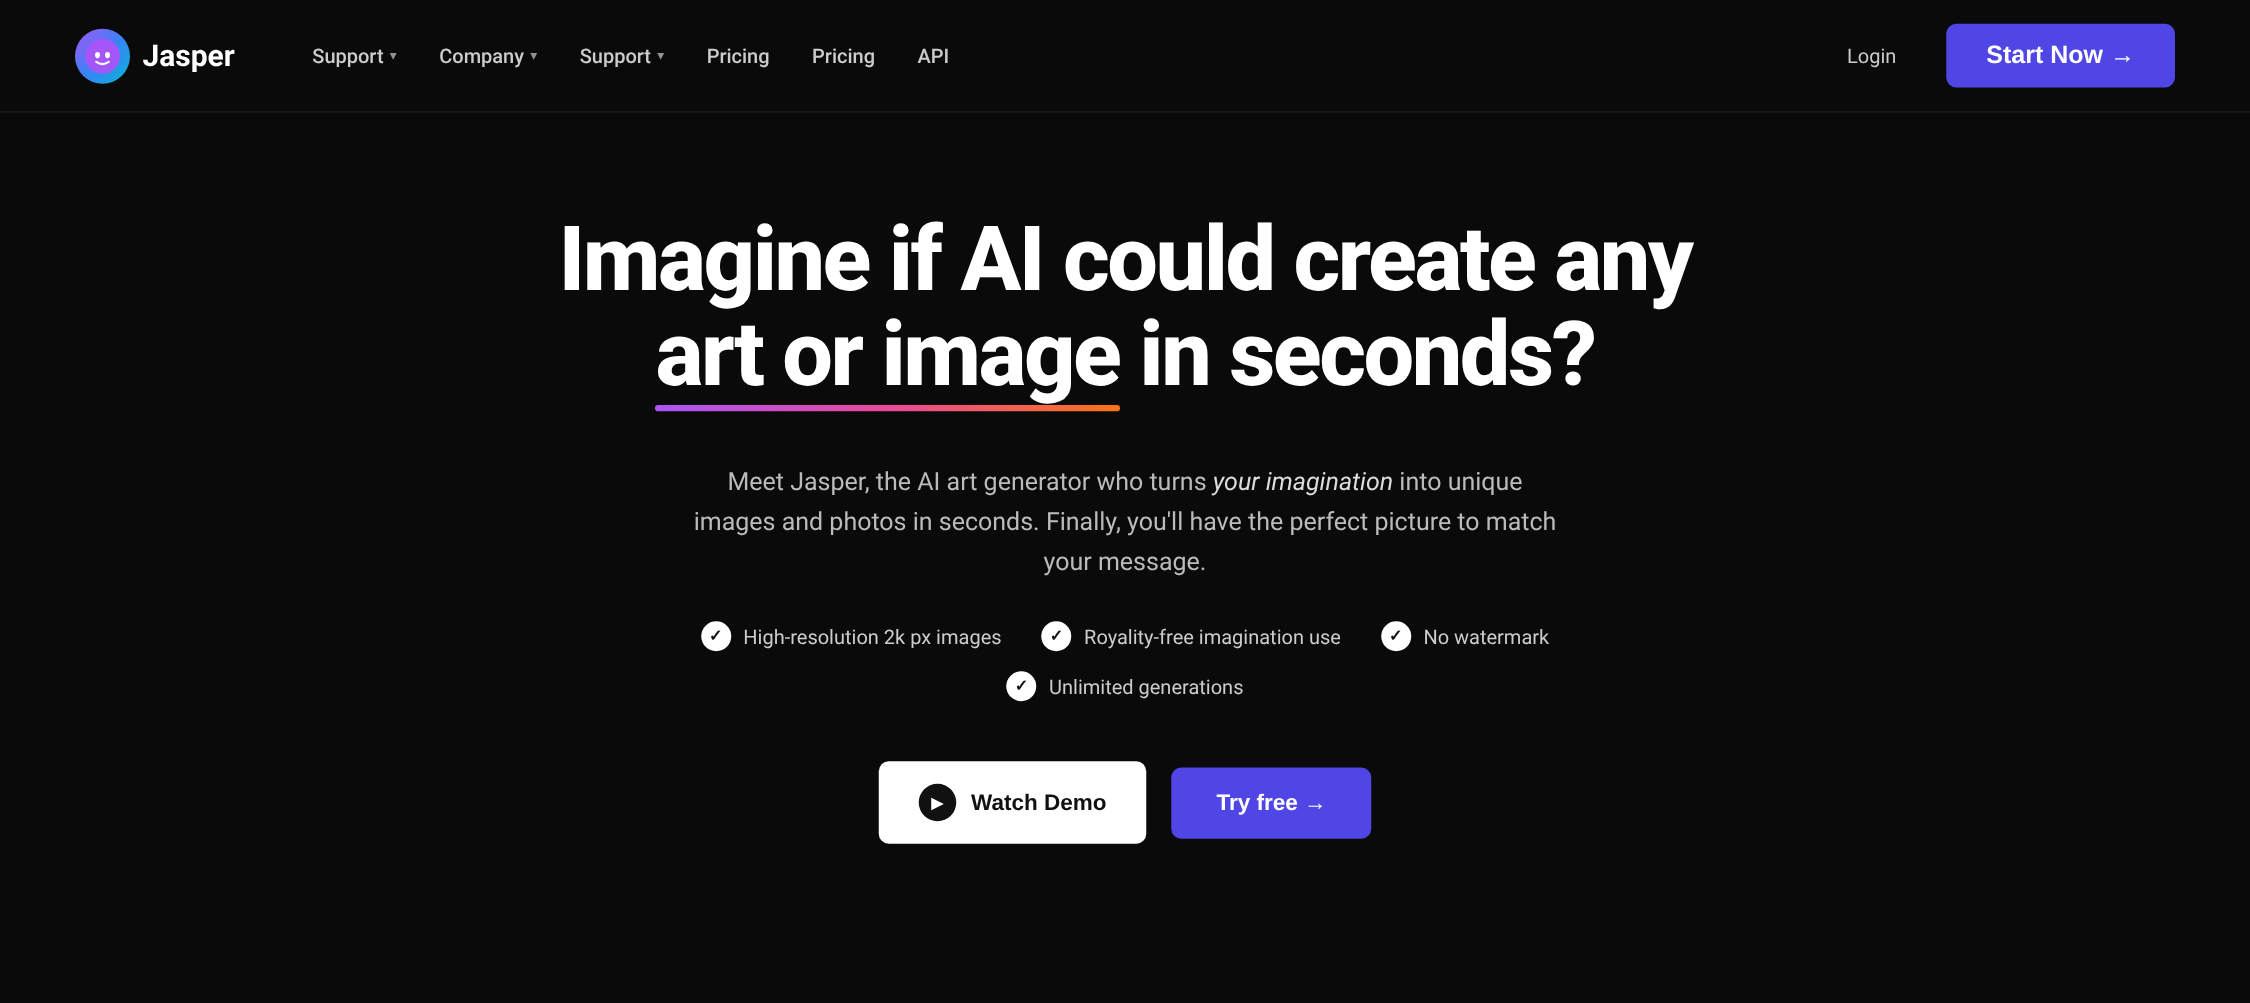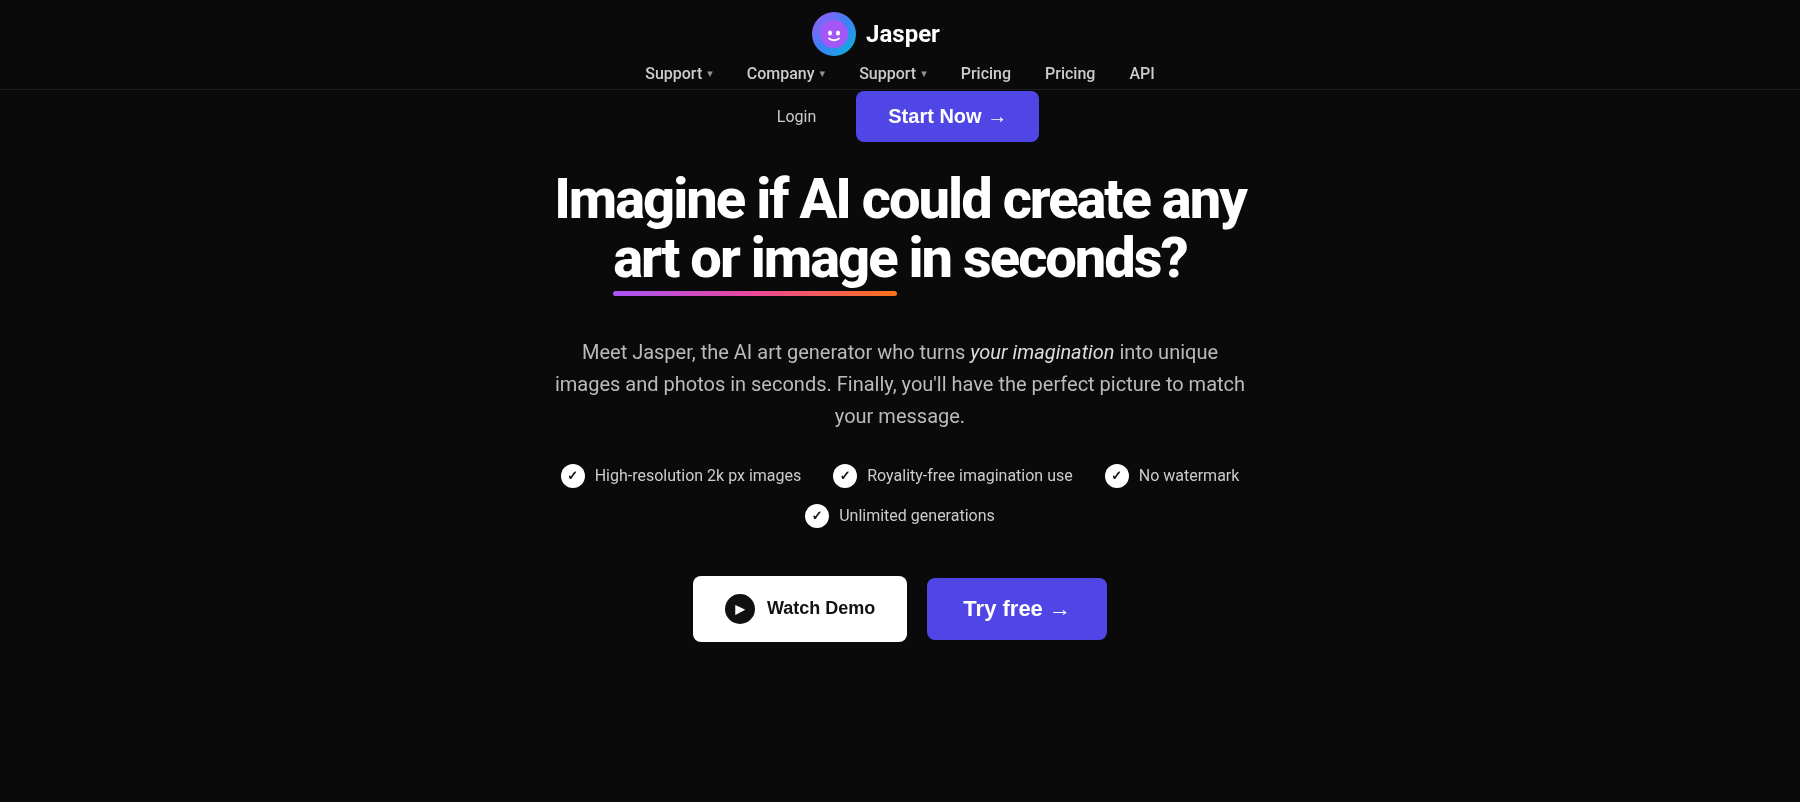--- a/index.html
+++ b/index.html
@@ -13,25 +13,23 @@
       color: #ffffff;
       font-family: -apple-system, BlinkMacSystemFont, 'Segoe UI', Roboto, sans-serif;
       width: 1800px;
       min-height: 802px;
       overflow-x: hidden;
     }
 
     
     nav {
       display: flex;
-      align-items: center;
       padding: 12px 60px;
       height: 90px;
       border-bottom: 1px solid rgba(255,255,255,0.08);
-      flex-direction: column;
     }
 
     .nav-logo {
       display: flex;
       align-items: center;
       gap: 10px;
       margin-right: 48px;
     }
 
     .logo-icon {
@@ -109,21 +107,21 @@
     
     .hero {
       display: flex;
       flex-direction: column;
       align-items: center;
       text-align: center;
       padding: 80px 200px 60px;
     }
 
     .hero-title {
-      font-size: 56px;
+      font-size: 72px;
       font-weight: 800;
       line-height: 1.05;
       letter-spacing: -2px;
       color: #ffffff;
       max-width: 1100px;
       margin-bottom: 0;
     }
 
     .underline-gradient {
       position: relative;
@@ -226,21 +224,21 @@
       color: #ffffff;
       font-size: 12px;
     }
 
     .try-free-btn {
       display: flex;
       align-items: center;
       gap: 10px;
       background: #4f46e5;
       color: #ffffff;
-      font-size: 22px;
+      font-size: 18px;
       font-weight: 600;
       padding: 18px 36px;
       border-radius: 8px;
       cursor: pointer;
       border: none;
     }
   </style>
 </head>
 <body>
 

